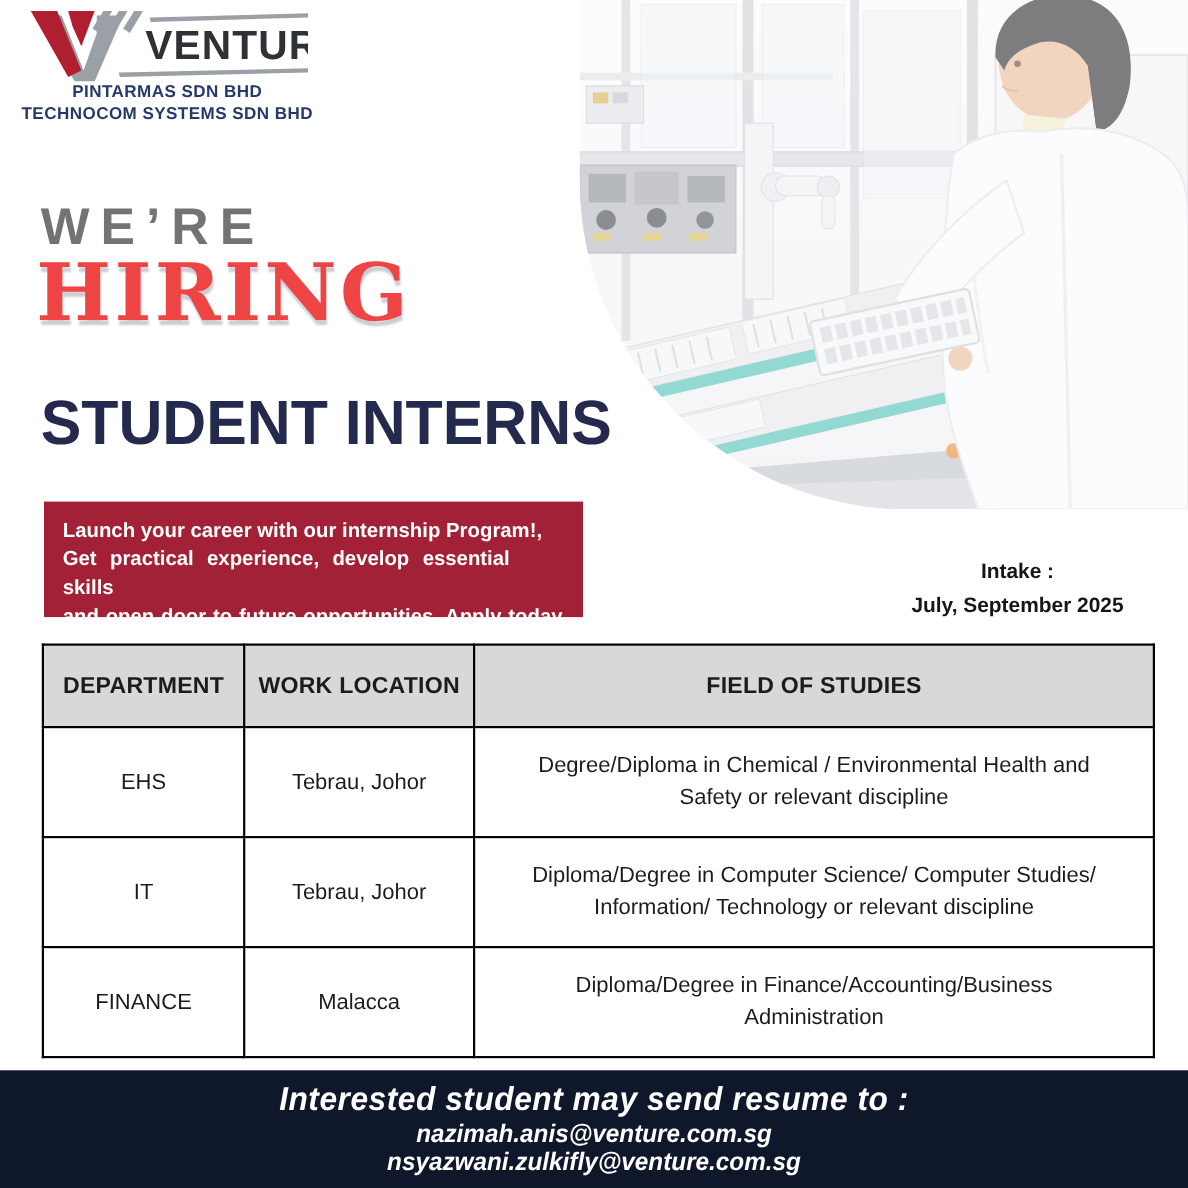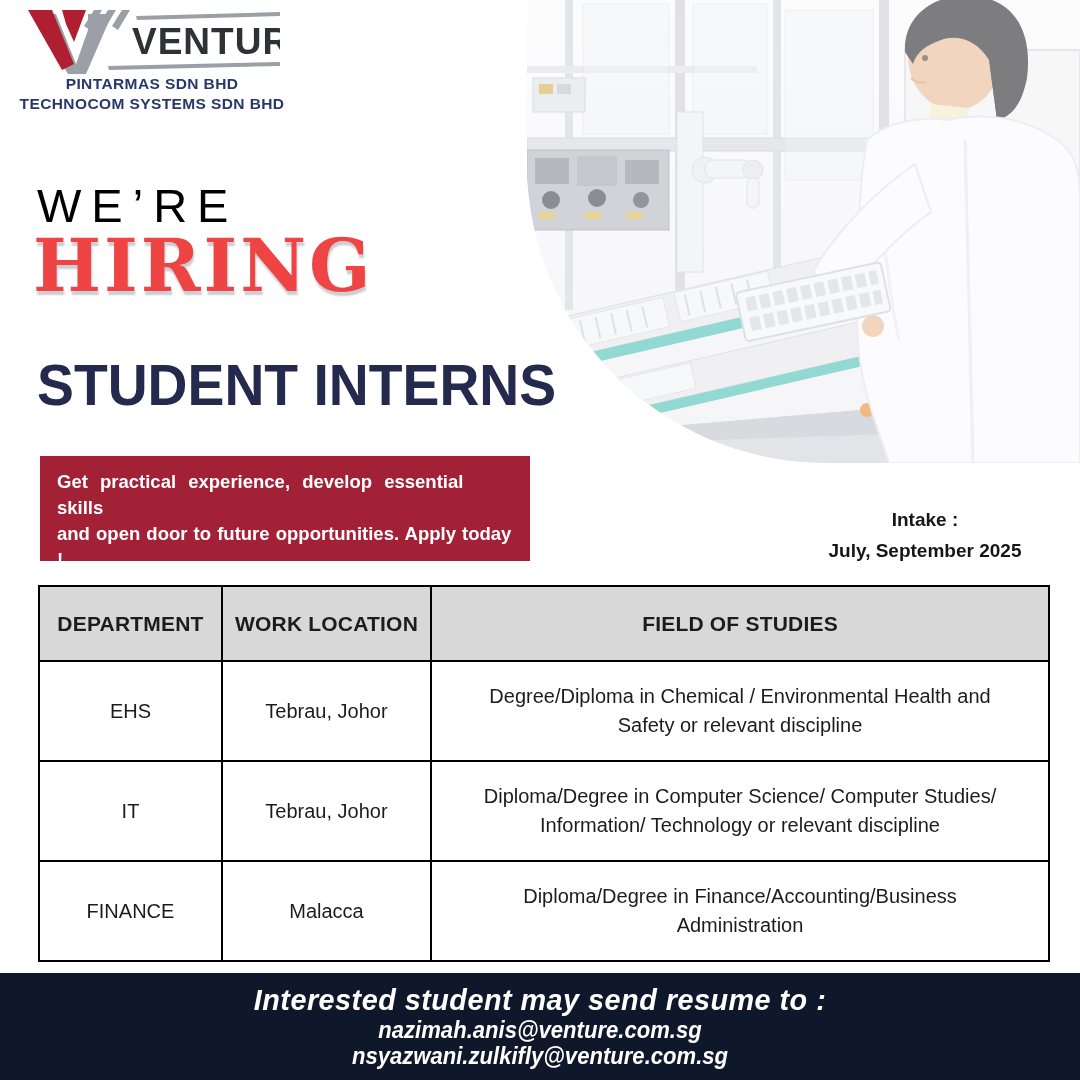--- a/index.html
+++ b/index.html
@@ -6,21 +6,21 @@
   .canvas{
     position:relative;width:1080px;height:1080px;background:#ffffff;
     overflow:hidden;font-family:"Liberation Sans",sans-serif;
     margin:0 auto;
   }
   
   .logo-block{position:absolute;left:12px;top:8px;width:280px;text-align:center;}
   .logo-svg{display:block;margin:0 auto;}
   .company-line{font-weight:bold;color:#27386b;font-size:15.5px;letter-spacing:.4px;line-height:20px;}
   
-  .were{position:absolute;left:37px;top:178px;font-size:47px;font-weight:normal;color:#000000;letter-spacing:10px;}
+  .were{position:absolute;left:37px;top:178px;font-size:47px;font-weight:bold;color:#737373;letter-spacing:10px;}
   .hiring{position:absolute;left:33px;top:223px;font-size:72px;font-weight:bold;
     font-family:"DejaVu Serif",serif;color:#ef4444;letter-spacing:3px;
     text-shadow:1px 4px 2px rgba(70,70,95,.28);}
   .interns{position:absolute;left:37px;top:352px;font-size:57px;font-weight:bold;color:#232a4d;
     transform:scaleX(.97);transform-origin:left;}
   
   .intro-box{position:absolute;left:40px;top:456px;width:490px;height:105px;background:#a32136;
     box-sizing:border-box;padding:13px 17px;color:#ffffff;font-weight:bold;font-size:18.5px;line-height:26px;}
   .intro-line-justify{word-spacing:7px;}
   .intro-line-slight{word-spacing:1px;}
@@ -197,20 +197,21 @@
 
       <rect x="0" y="0" width="553" height="463" fill="#ffffff" opacity="0.34"></rect>
     </svg>
   </div>
 
   <div class="were">WE’RE</div>
   <div class="hiring">HIRING</div>
   <div class="interns">STUDENT INTERNS</div>
 
   <div class="intro-box">
+    <div>Launch your career with our internship Program!,</div>
     <div class="intro-line-justify">Get practical experience, develop essential skills</div>
     <div class="intro-line-slight">and open door to future opportunities. Apply today !</div>
   </div>
 
   <div class="intake">
     <div>Intake :</div>
     <div>July, September 2025</div>
   </div>
 
   <table class="jobs">

